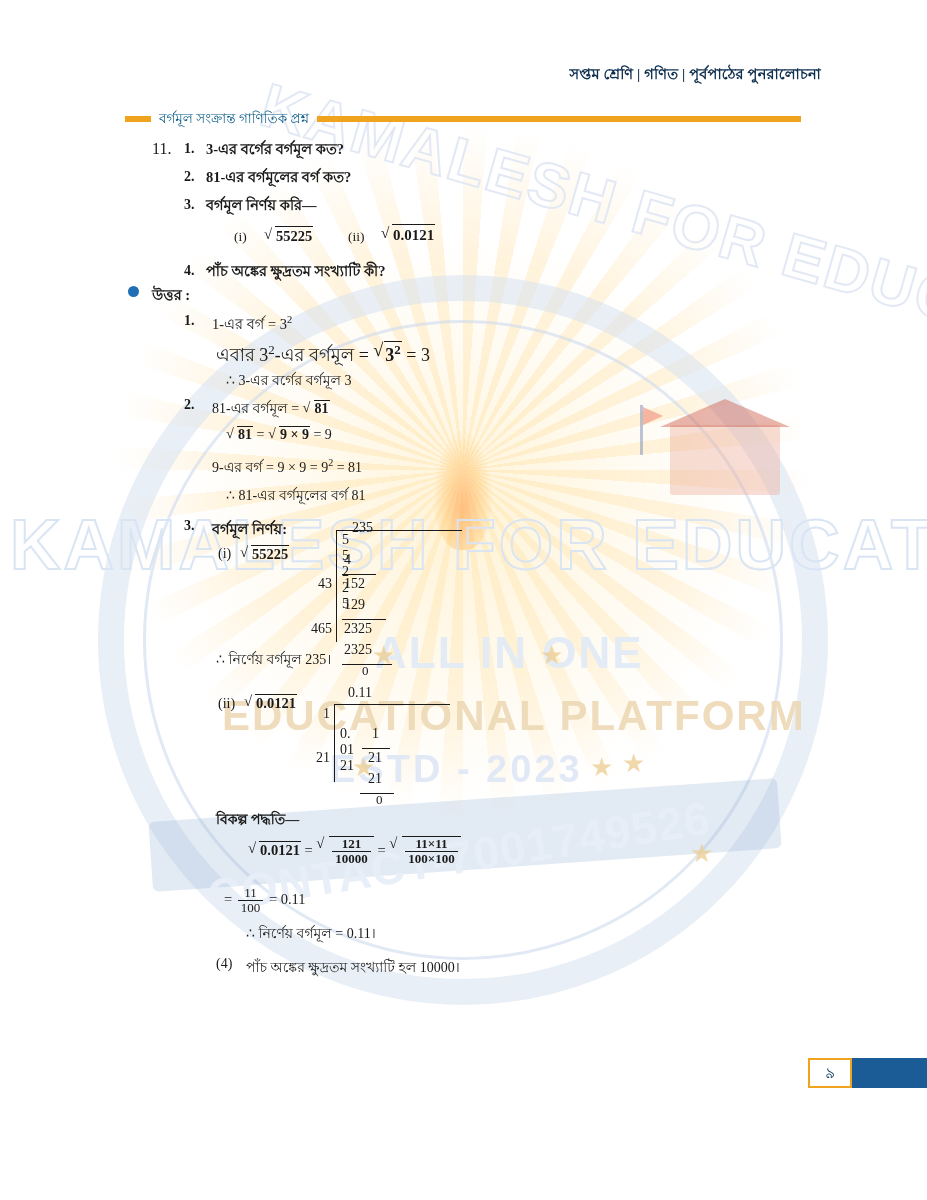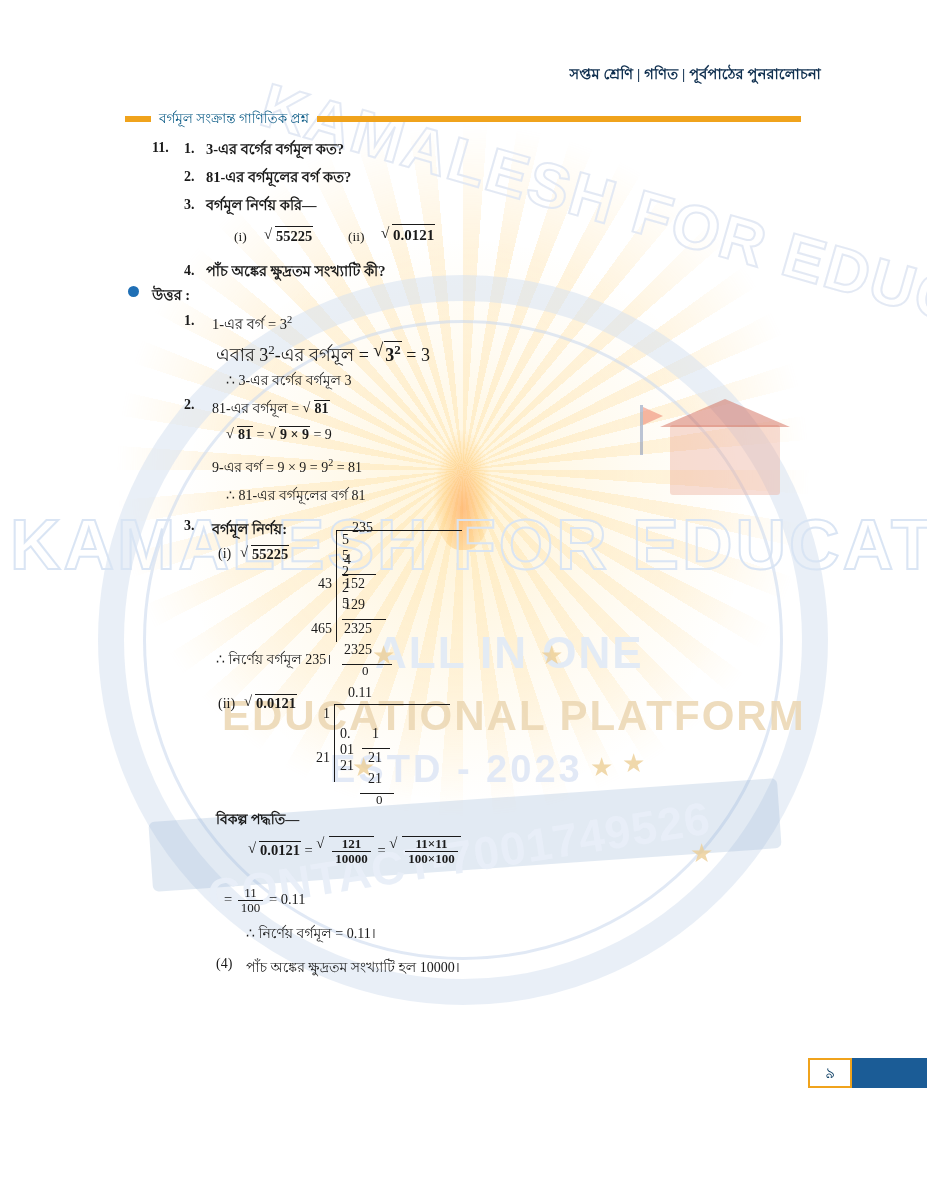--- a/index.html
+++ b/index.html
@@ -245,22 +245,22 @@
   }
 
   .row {
     position: relative;
     font-size: 14.5px;
     line-height: 1.35;
   }
   .qnum {
     position: absolute;
     left: 152px;
-    font-weight: bold;
-    font-size: 14px;
+    font-weight: normal;
+    font-size: 16px;
   }
   .inum {
     position: absolute;
     font-weight: bold;
     font-size: 14px;
   }
   .txt {
     position: absolute;
     font-size: 14.5px;
   }

